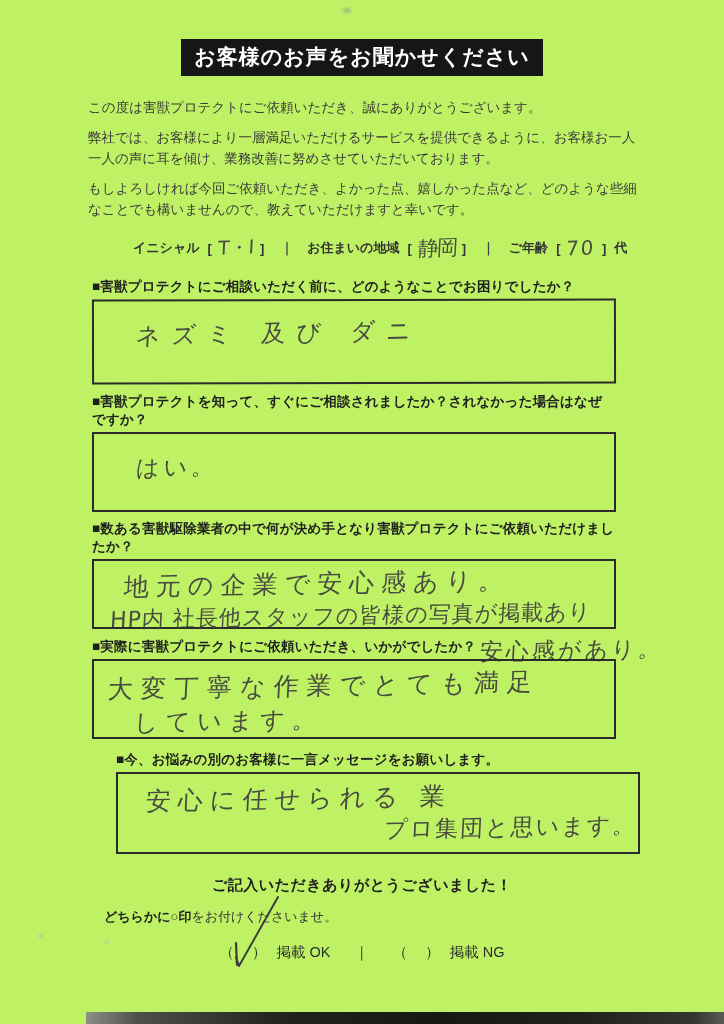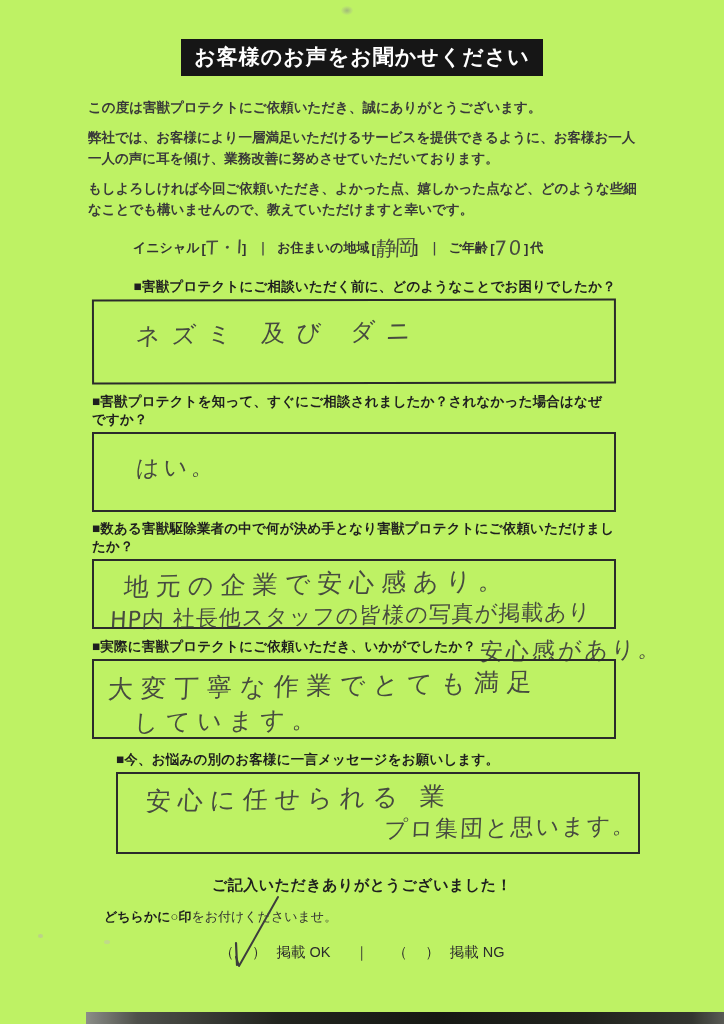--- a/index.html
+++ b/index.html
@@ -27,26 +27,26 @@
   }
   
   .title-bar {
     margin:39px auto 0; width:fit-content;
     background:#161616; color:#fff;
     font-size:21px; font-weight:bold; letter-spacing:1px;
     padding:4px 13px 5px;
   }
   
   .intro { margin:21px 82px 0 88px; }
-  .intro p { margin:0 0 9px; font-size:13.5px; line-height:21px; color:#3a3a3a; font-weight:700; }
+  .intro p { margin:0 0 9px; font-size:13.5px; line-height:21px; color:#3a3a3a; font-weight:400; }
   .intro p:nth-child(3) { margin-top:0; }
   
   .profile {
     margin:12px 0 0 133px; font-size:13px; font-weight:bold; color:#333;
-    display:flex; align-items:center; height:32px;
+    display:flex; align-items:center; gap:6px; height:32px;
   }
   .bracket { font-weight:bold; padding:0 2px; }
   .sep { padding:0 8px; color:#444; }
   
   .hw {
     font-family:"DejaVu Sans", sans-serif;
     color:#3d3d3d; font-weight:400;
     transform:rotate(-1deg) skewX(-4deg);
     opacity:.92; white-space:nowrap;
   }
@@ -54,21 +54,21 @@
   .hw-region { font-size:21px; letter-spacing:-2px; }
   .hw-age { font-size:20px; letter-spacing:2px; }
   
   .q { margin:0 0 0 92px; width:524px; }
   .q-label { font-size:13.5px; font-weight:bold; color:#1f1f1f; margin-bottom:3px; letter-spacing:.2px; }
   .answer-box {
     position:relative; width:520px;
     border:2px solid #2b2b2b; background:transparent;
   }
   .answer-box .hw { position:absolute; }
-  .q1 { margin-top:14px;text-align:right; } .q1 .answer-box { height:81px; transform:rotate(-.1deg); }
+  .q1 { margin-top:14px; } .q1 .answer-box { height:81px; transform:rotate(-.1deg); }
   .q2 { margin-top:9px; }  .q2 .answer-box { height:76px; }
   .q3 { margin-top:8px; }  .q3 .answer-box { height:66px; }
   .q4 { margin-top:9px; }  .q4 .answer-box { height:76px; }
   .q5 { margin-top:12px;padding-left:24px; } .q5 .answer-box { height:78px; }
   .a1-l0 { left:42px; top:16px; font-size:24px; letter-spacing:11px; }
   .a2-l0 { left:42px; top:18px; font-size:23px; letter-spacing:4px; }
   .a3-l0 { left:30px; top:6px;  font-size:25px; letter-spacing:7px; }
   .a3-l1 { left:16px; top:40px; font-size:22px; letter-spacing:1px; }
   .a3-ov { left:386px; top:74px; font-size:23px; letter-spacing:3px; }
   .a4-l0 { left:14px; top:8px;  font-size:25px; letter-spacing:8px; }

